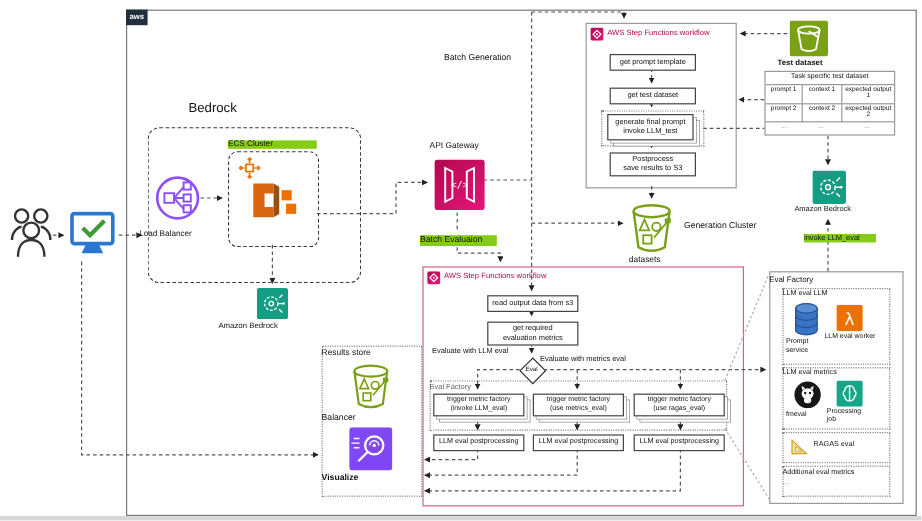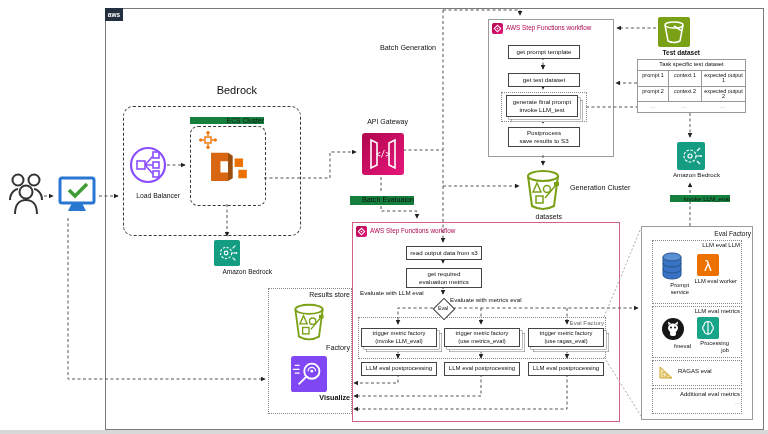--- a/index.html
+++ b/index.html
@@ -1,29 +1,29 @@
 <!DOCTYPE html>
 <html><head>
 <meta charset="utf-8">
 <style>
   html,body{margin:0;padding:0;background:#fff;}
   #canvas{position:relative;width:768px;height:434px;background:#fff;overflow:hidden;
           font-family:"Liberation Sans","DejaVu Sans",sans-serif;color:#111;}
   .abs{position:absolute;}
-  .c{text-align:right;}
+  .c{text-align:left;}
   .pre{white-space:pre-line;}
   .lbl{font-size:7px;line-height:1.2;color:#111;}
   .box{border:1px solid #444;background:#fff;display:flex;align-items:center;justify-content:center;
        text-align:center;font-size:6.2px;line-height:1.25;color:#111;white-space:pre-line;}
   .stackbox{box-shadow:2.5px 2.5px 0 -0.5px #fff,2.5px 2.5px 0 0 #777,5px 5px 0 -0.5px #fff,5px 5px 0 0 #777;}
   .dashc{border:1.4px dashed #3a3a3a;border-radius:10px;background:transparent;}
   .dotc{border:1px dotted #888;background:transparent;}
   .solidc{border:1px solid #9a9a9a;background:transparent;}
   .wftitle{font-size:6.4px;color:#B0084D;line-height:11px;}
-  .masklbl{background:#15803d;}
+  .masklbl{background:#84cc16;}
   .tbl{border:1px solid #999;background:#fff;font-size:5.4px;line-height:1;}
   .tbl .tt{border-bottom:1px solid #999;text-align:center;font-size:5.8px;padding:2px 0;}
   .trow{display:flex;}
   .trow>div{padding:2px 1px;text-align:center;border-right:1px solid #999;border-bottom:1px solid #999;overflow:hidden;}
   .trow>div:last-child{border-right:none;}
   .trow.dots>div{border:none;color:#888;}
   .col1{width:28px;} .col2{width:30px;} .col3{width:47px;flex:1;}
   .diamond{position:absolute;left:3px;top:3px;width:14px;height:14px;border:1px solid #333;background:#fff;transform:rotate(45deg);}
   .dlabel{position:absolute;left:0;top:0;width:20px;height:20px;display:flex;align-items:center;justify-content:center;font-size:5.2px;}
 </style>
@@ -264,21 +264,21 @@
       <path d="M4,8 L8,38 Q19,44 30,38 L34,8" fill="none"></path>
     </g>
     <g stroke="#7AA116" fill="none" stroke-width="1.5">
       <polygon points="9,24 17,24 13,15"></polygon>
       <circle cx="23" cy="21" r="3.5"></circle>
       <rect x="12" y="28" width="7" height="7"></rect>
       <path d="M21,30 L32,17"></path>
     </g>
     <rect x="30" y="14" width="5" height="4" fill="#7AA116"></rect>
   </svg>
-  <div class="abs c lbl" style="left:268px;top:344px;width:82px;font-size:7.2px;">Factory</div>
+  <div class="abs c lbl" style="left:268px;top:344px;width:82px;font-size:7.2px;">Balancer</div>
   <svg class="abs" style="left:291px;top:356px;" width="36" height="36" viewBox="0 0 38 38">
     <rect width="38" height="38" rx="3" fill="#8048F5"></rect>
     <g stroke="#fff" fill="none" stroke-width="2">
       <circle cx="22" cy="16" r="8"></circle>
       <path d="M16,22 L8,30"></path>
     </g>
     <g stroke="#fff" stroke-width="1.3" fill="none">
       <path d="M4,10 h5 M2,14 h7 M4,18 h5"></path>
       <path d="M18,16 a4,4 0 0 1 8,0"></path>
     </g>

